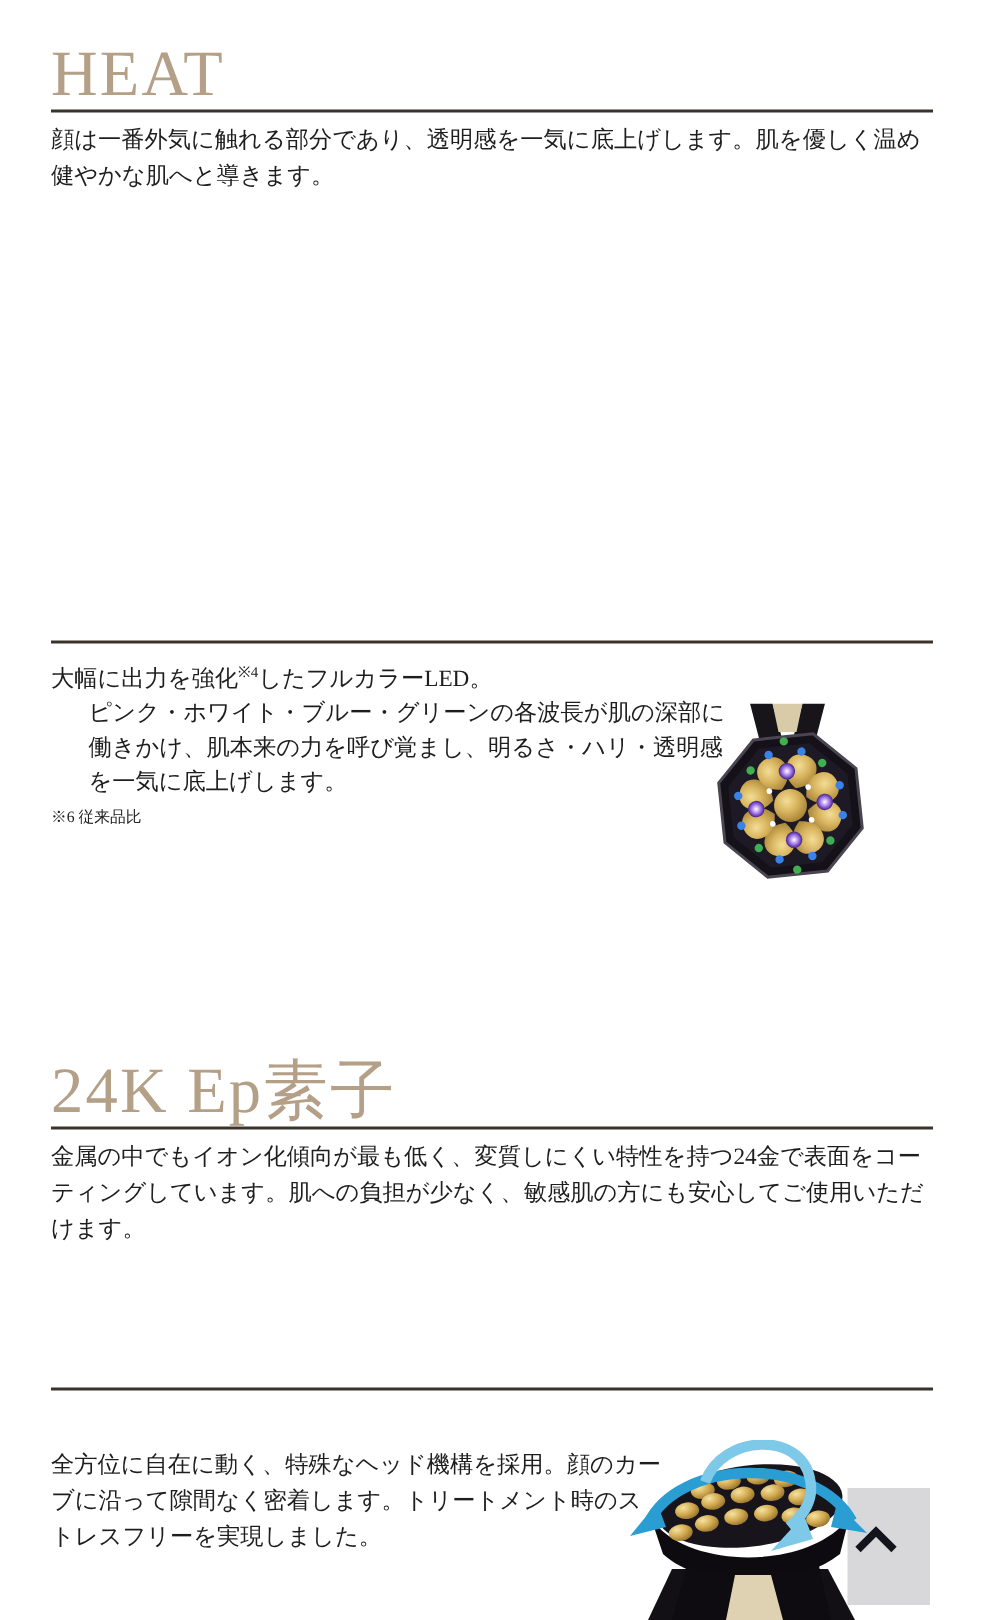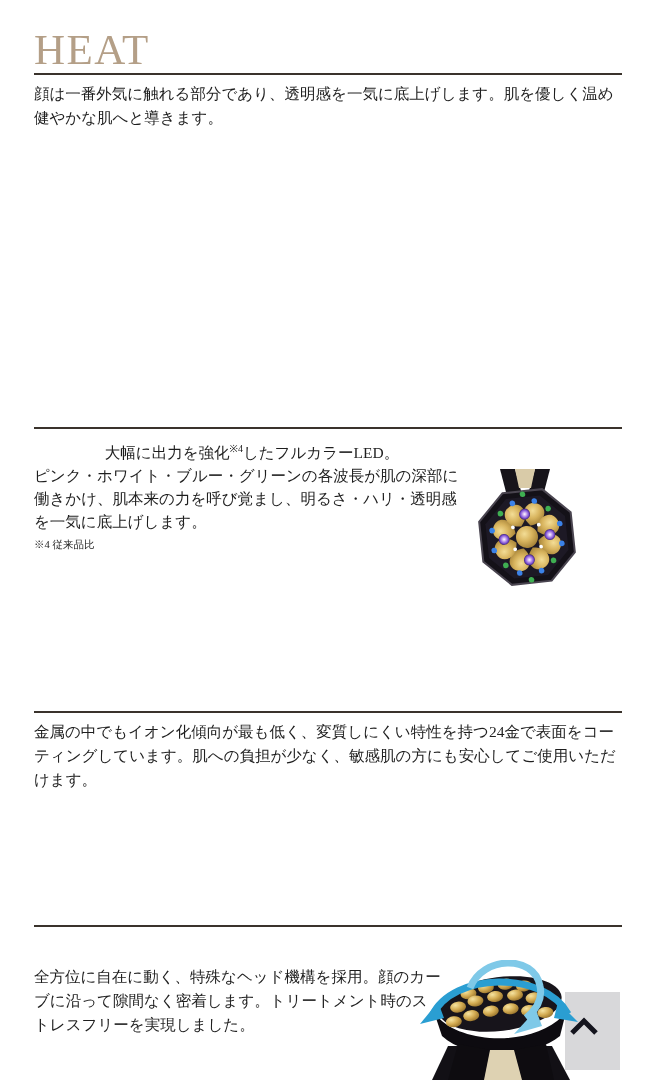--- a/index.html
+++ b/index.html
@@ -32,22 +32,22 @@
     height: 0;
   }
   .sec p.body {
     margin-top: 7px;
     font-size: 15.5px;
     line-height: 24px;
     color: #1e1e1e;
     text-align: left;
   }
   #sec-led p.body { width: 436px; line-height: 23px; }
-  #sec-led p.body.intro { margin-top: 8px; text-align: center; }
-  #sec-led p.body.cont  { margin-top: 0; }
+  #sec-led p.body.intro { margin-top: 8px; }
+  #sec-led p.body.cont  { margin-top: 0; margin-left: 25px; }
   #sec-head3d p.body { width: 408px; margin-top: 38px; }
   .sup { font-size: 10px; vertical-align: super; }
   .footnote {
     margin-top: 5px;
     font-size: 10.5px;
     color: #222222;
   }
   .photo { position: absolute; }
   #led-photo   { left: 470px; top: 469px; width: 114px; height: 122px; z-index: 3; }
   #head3d-photo{ left: 418px; top: 960px; width: 162px; height: 120px; z-index: 3; }
@@ -75,21 +75,21 @@
     <h2>HEAT</h2>
     <div class="rule"></div>
     <p class="body">顔は一番外気に触れる部分であり、透明感を一気に底上げします。肌を優しく温め健やかな肌へと導きます。</p>
   </section>
 
 
   <section class="sec" id="sec-led" style="top:424px">
     <div class="rule"></div>
     <p class="body intro"><span>大幅に出力を強化</span><span class="sup">※4</span><span>したフルカラーLED。</span></p>
     <p class="body cont">ピンク・ホワイト・ブルー・グリーンの各波長が肌の深部に働きかけ、肌本来の力を呼び覚まし、明るさ・ハリ・透明感を一気に底上げします。</p>
-    <p class="footnote">※4 従来品比</p>
+    <p class="footnote">※6 従来品比</p>
   </section>
 
   <div class="photo" id="led-photo">
     <svg width="114" height="122" viewBox="0 0 114 122" xmlns="http://www.w3.org/2000/svg">
       <defs>
         <radialGradient id="gold2" cx="40%" cy="35%" r="75%">
           <stop offset="0%" stop-color="#f3dd96"></stop>
           <stop offset="45%" stop-color="#d8b45e"></stop>
           <stop offset="100%" stop-color="#9a772e"></stop>
         </radialGradient>
@@ -148,20 +148,21 @@
           <circle cx="44" cy="57" r="1.9"></circle>
             <circle cx="70" cy="57" r="1.9"></circle>
           <circle cx="44" cy="79" r="1.9"></circle>
             <circle cx="70" cy="79" r="1.9"></circle>
         </g>
       </g>
     </svg>
   </div>
 
   <section class="sec" id="sec-24k" style="top:708px">
+    <h2>24K Ep素子</h2>
     <div class="rule"></div>
     <p class="body">金属の中でもイオン化傾向が最も低く、変質しにくい特性を持つ24金で表面をコーティングしています。肌への負担が少なく、敏感肌の方にも安心してご使用いただけます。</p>
   </section>
 
   <section class="sec" id="sec-head3d" style="top:922px">
     <div class="rule"></div>
     <p class="body">全方位に自在に動く、特殊なヘッド機構を採用。顔のカーブに沿って隙間なく密着します。トリートメント時のストレスフリーを実現しました。</p>
   </section>
 
   <button id="top-btn">

